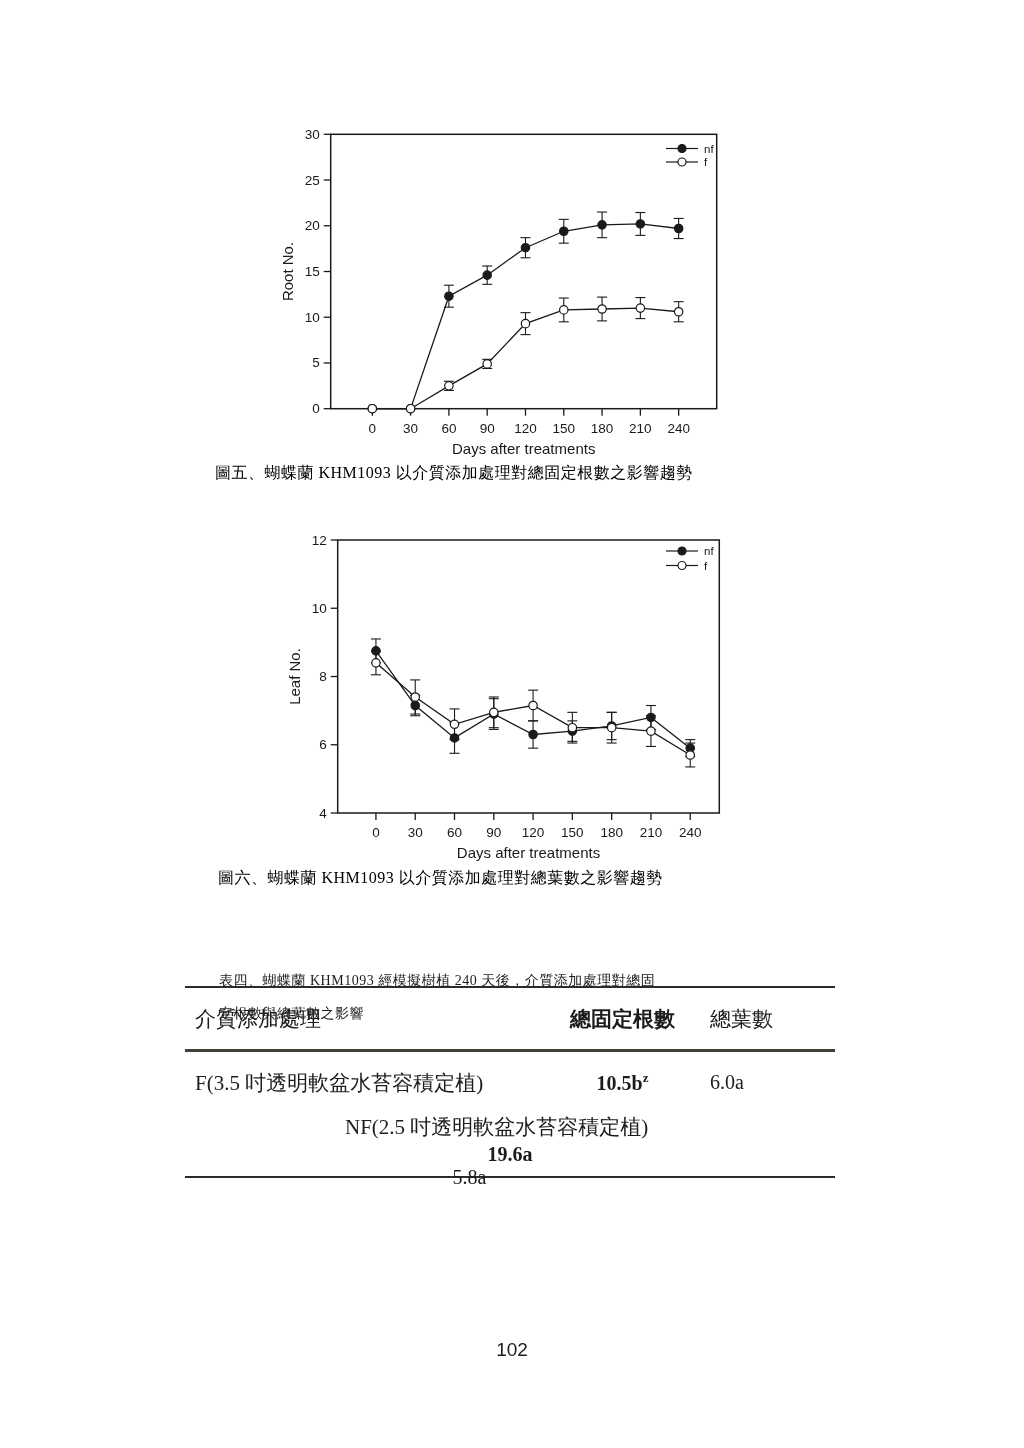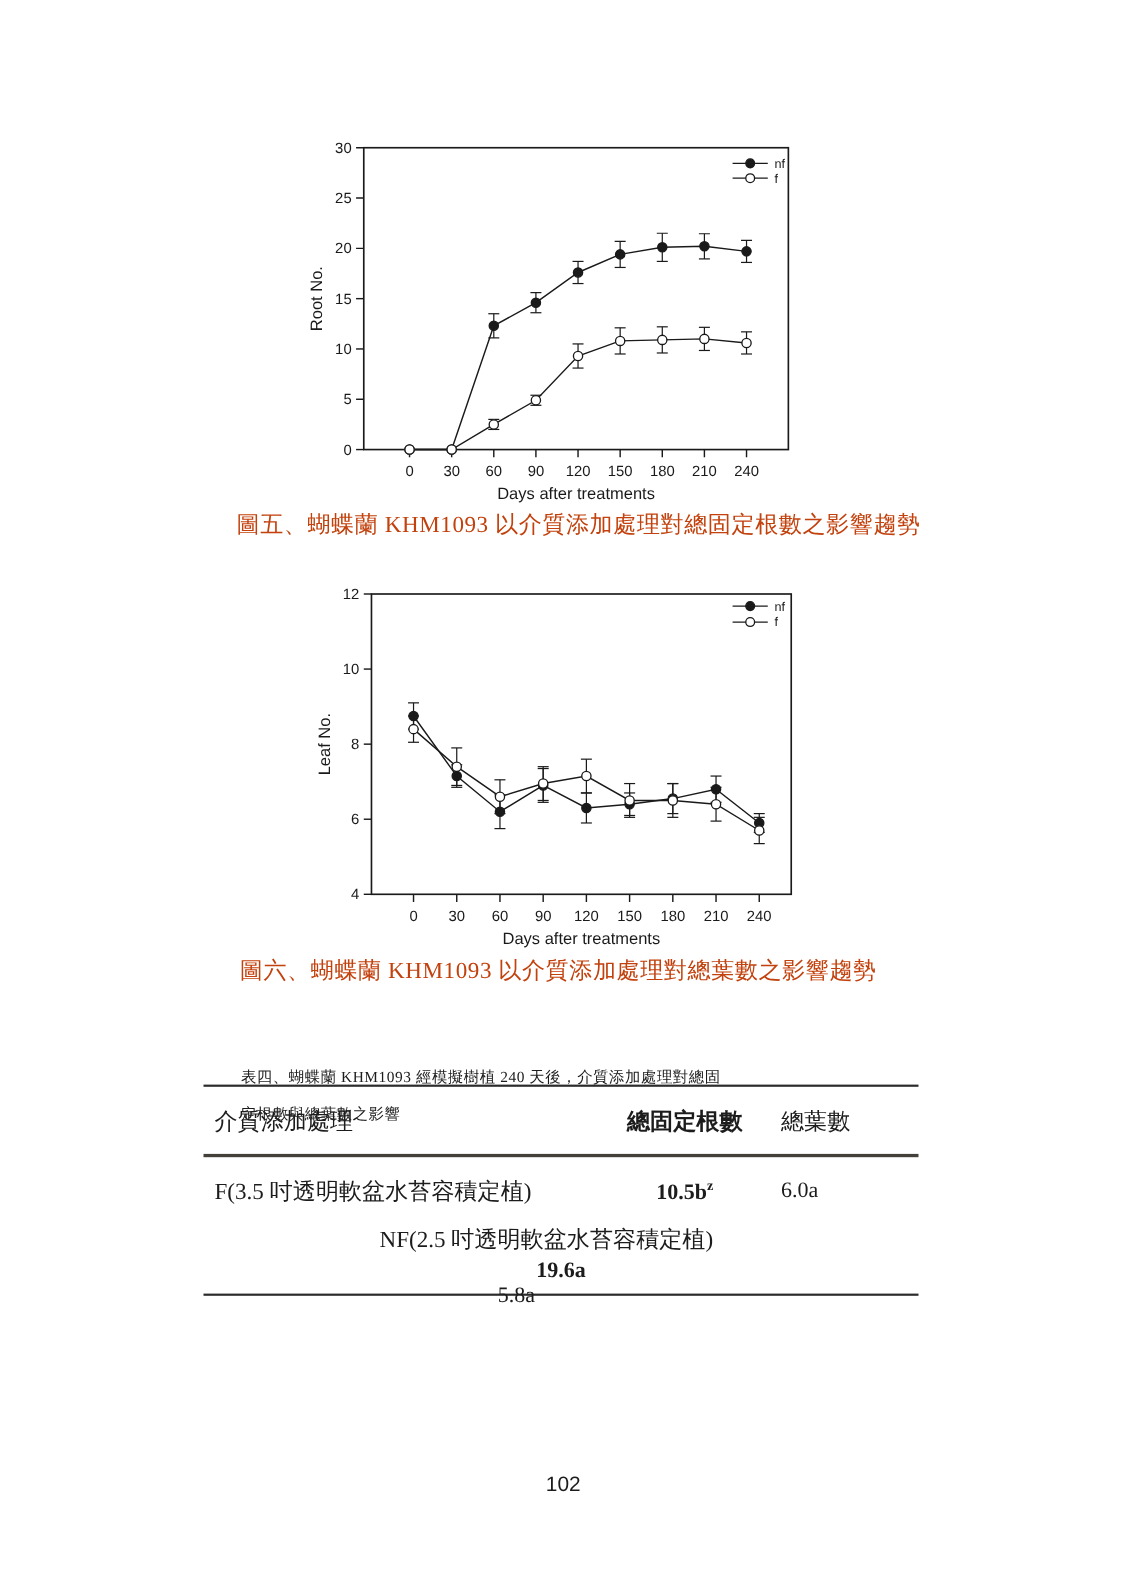--- a/index.html
+++ b/index.html
@@ -11,24 +11,24 @@
     font-family:"Liberation Serif","DejaVu Serif",serif;
     color:#1c1c1c;
     overflow:hidden;
   }
   svg.chart{position:absolute;left:240px;width:500px;height:340px;}
   #chart1{top:125px;}
   #chart2{top:530px;}
   svg.chart text{font-family:"Liberation Sans","DejaVu Sans",sans-serif;}
   .caption{
     position:absolute;
-    font-size:21px;
+    font-size:16px;
     letter-spacing:0.5px;
     white-space:nowrap;
-    color:#c2410c;
+    color:#000000;
   }
   #caption-fig5{left:215px;top:463px;}
   #caption-fig6{left:218px;top:868px;}
   .tbl-caption{
     position:absolute;left:219px;top:964px;width:640px;
     font-size:14px;line-height:33px;letter-spacing:0.5px;
   }
   .tbl-caption .line2{display:block;}
   .ttable{
     position:absolute;left:185px;top:986px;width:650px;

